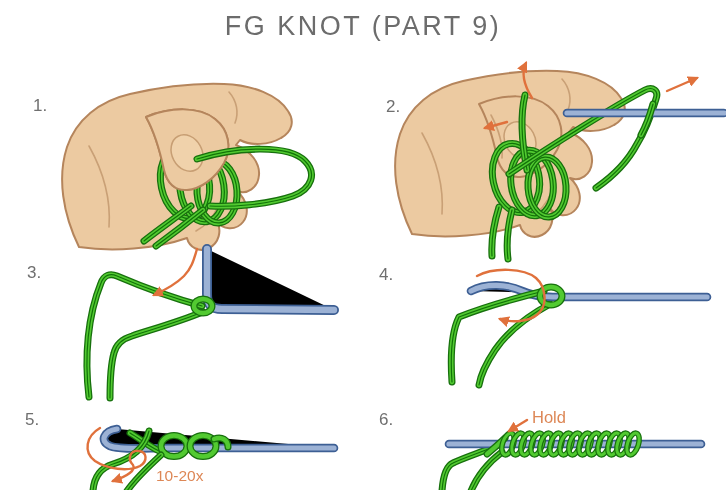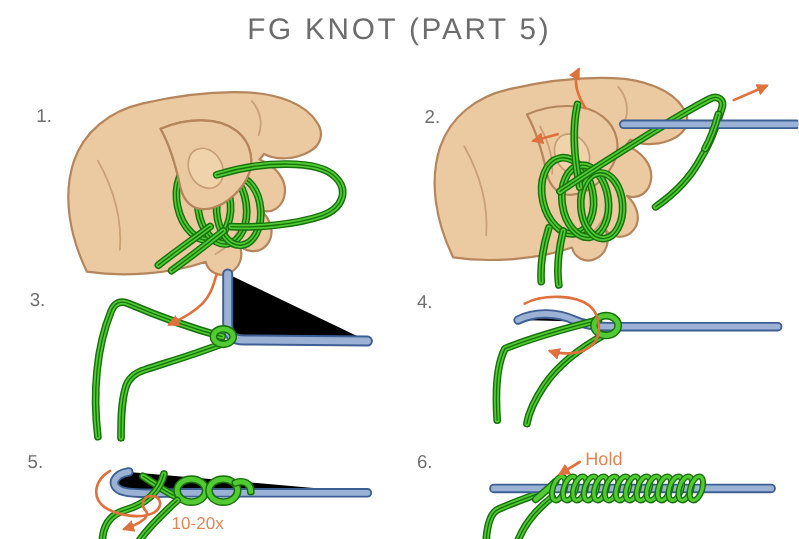--- a/index.html
+++ b/index.html
@@ -25,21 +25,21 @@
   .hand{fill:#eccaa1;stroke:#b5855c;stroke-width:2;stroke-linejoin:round}
   .nail{fill:#f0d2ab;stroke:#c79e73;stroke-width:1.5}
   .crease{fill:none;stroke:#c9a076;stroke-width:1.6;stroke-linecap:round}
   .orange{fill:none;stroke:#e0713c;stroke-width:2.4;stroke-linecap:round}
   .olabel{fill:#dd8756;font-family:"Liberation Sans",sans-serif;font-size:15.5px;}
 </style>
 </head>
 <body>
 
 <div class="screen">
-  <div class="title">FG KNOT (PART 5)</div>
+  <div class="title">FG KNOT (PART 9)</div>
 
   <span class="stepnum" id="n1">1.</span>
   <span class="stepnum" id="n2">2.</span>
   <span class="stepnum" id="n3">3.</span>
   <span class="stepnum" id="n4">4.</span>
   <span class="stepnum" id="n5">5.</span>
   <span class="stepnum" id="n6">6.</span>
 
   <svg class="art" width="726" height="490" viewBox="0 0 726 490">
     <defs>

